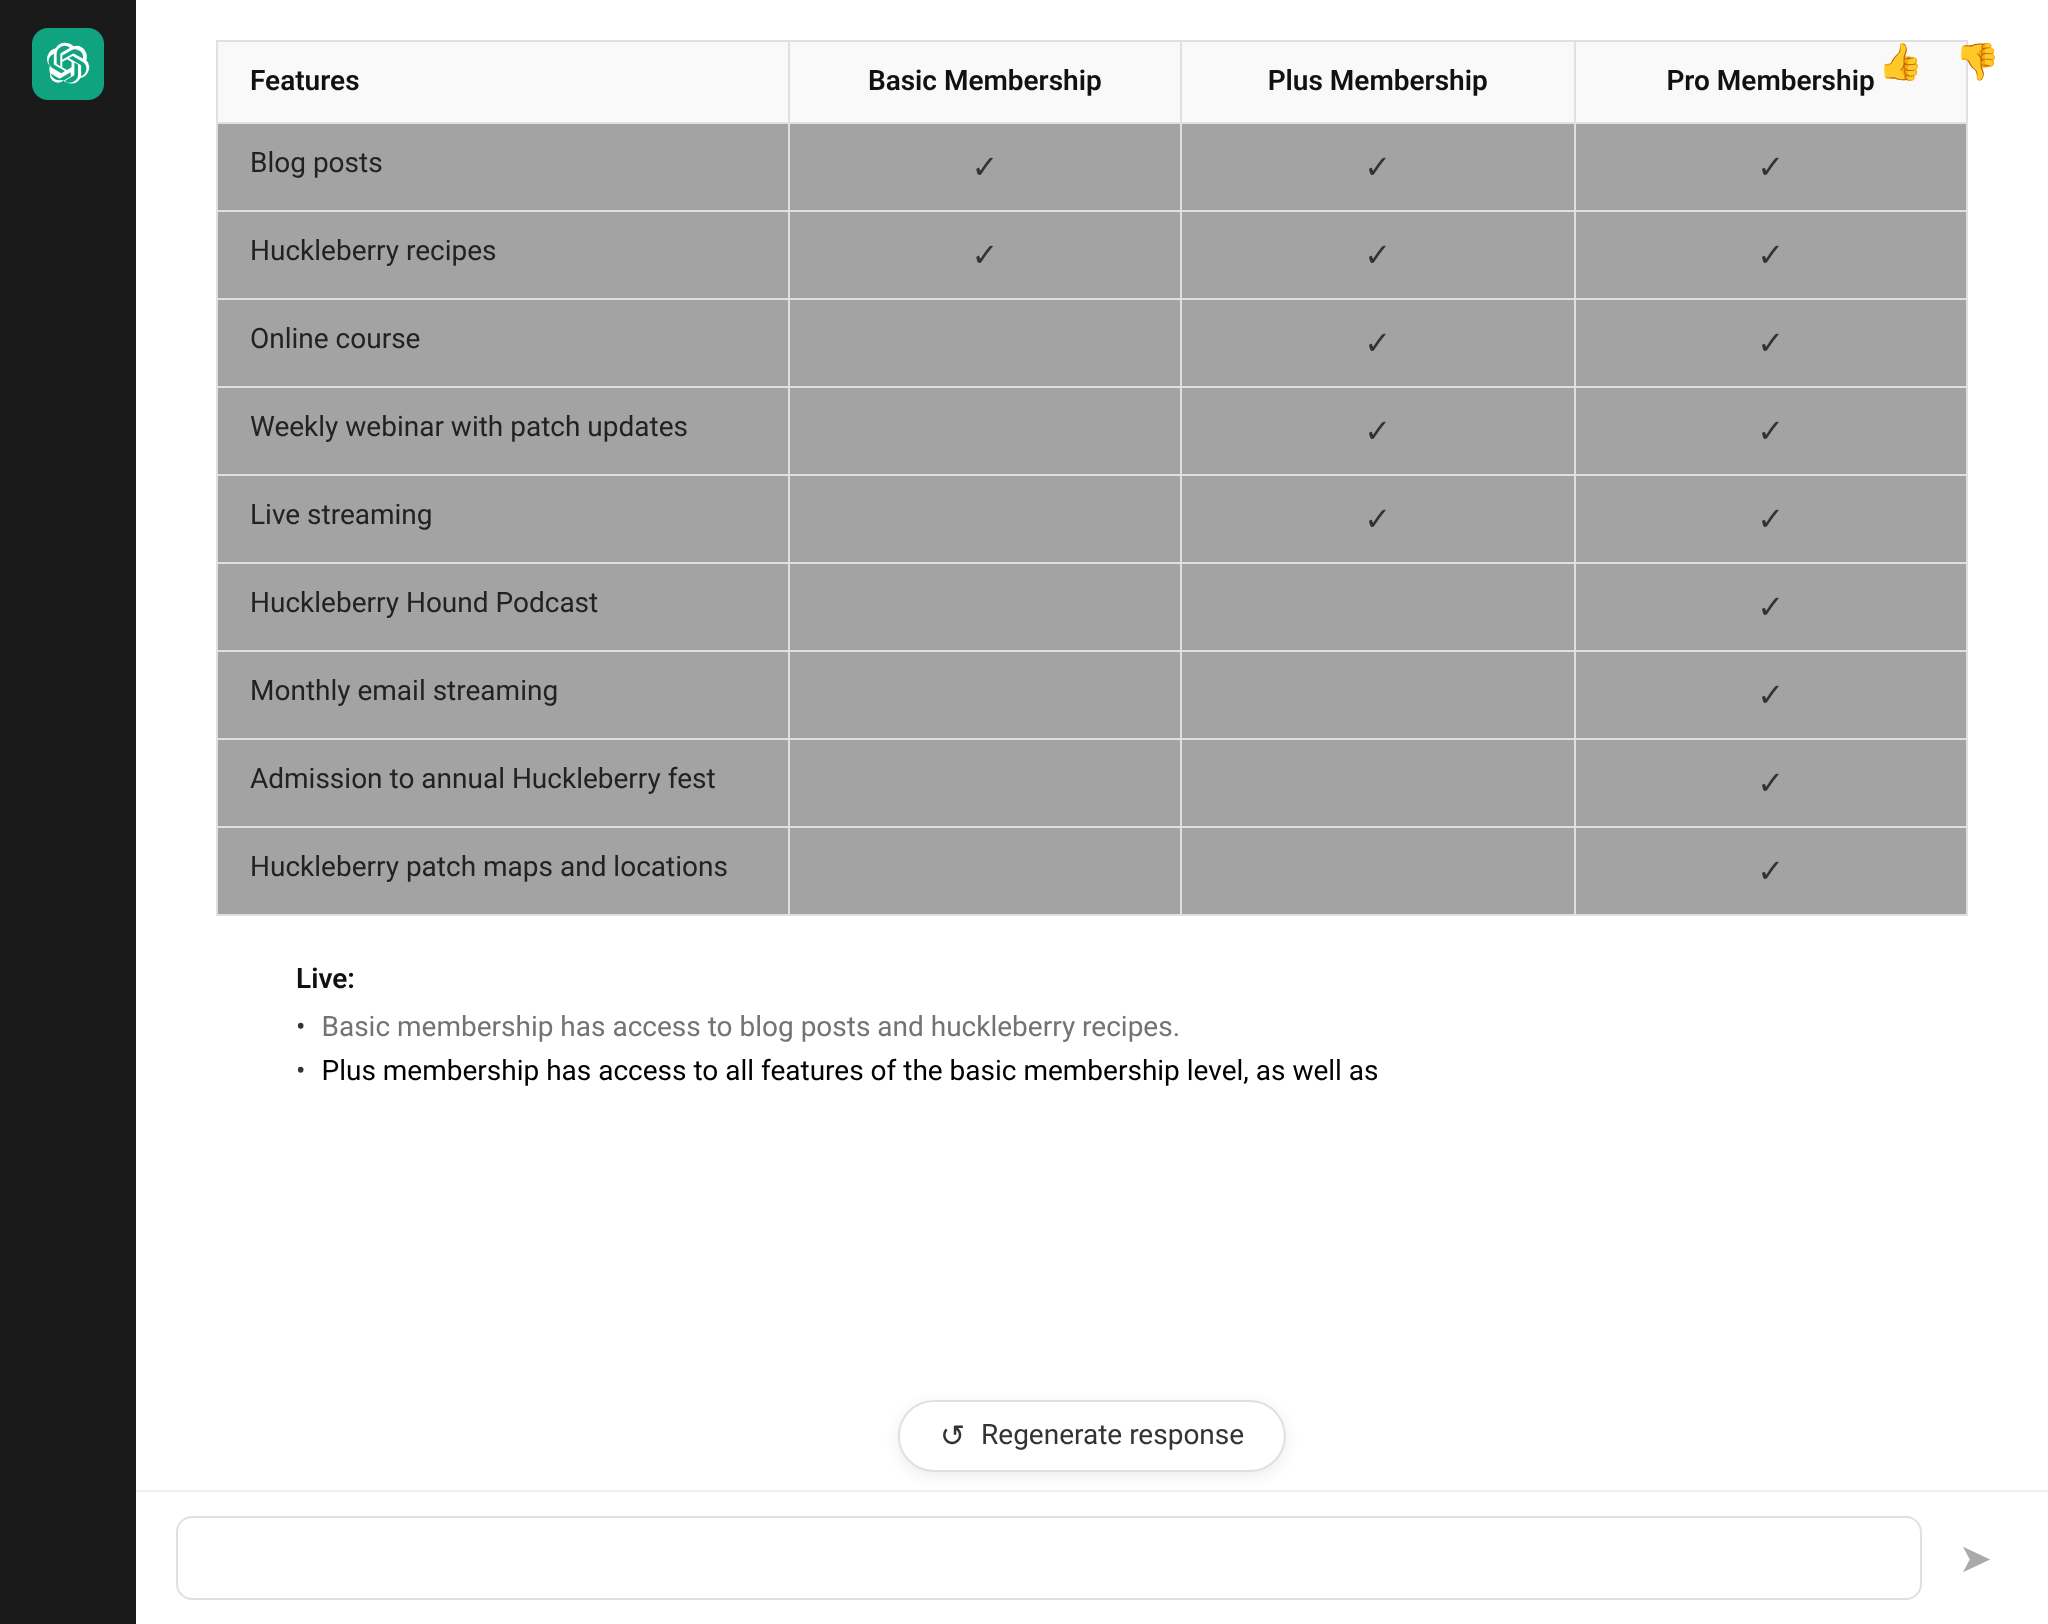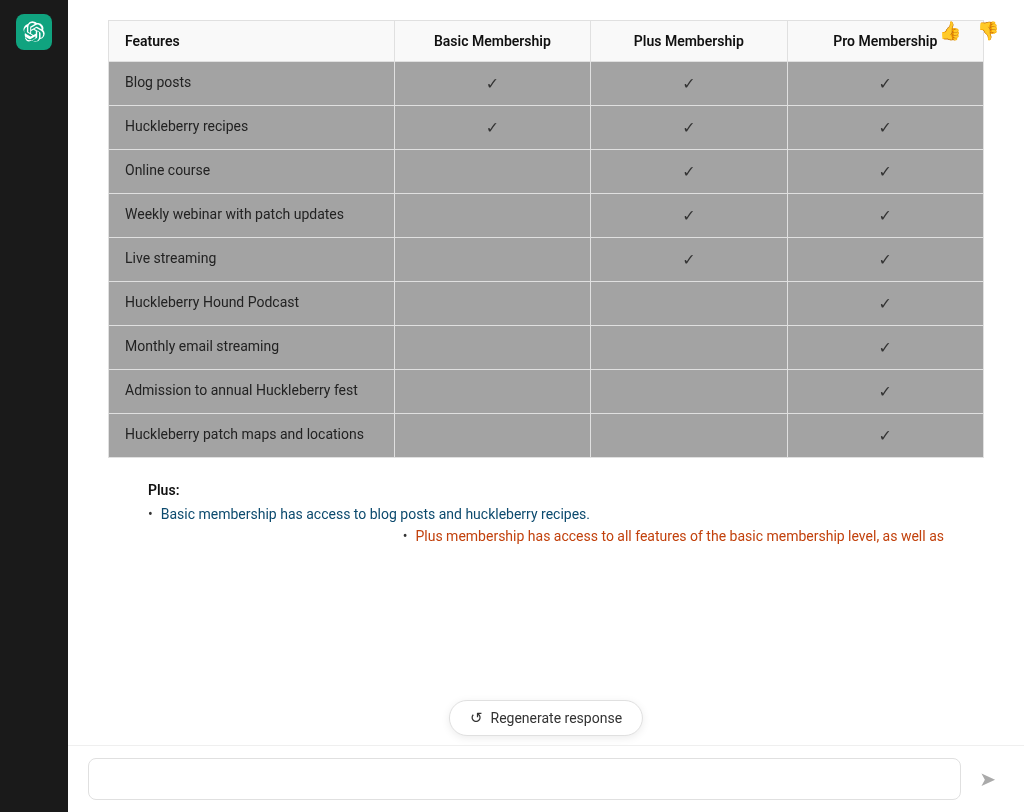--- a/index.html
+++ b/index.html
@@ -133,37 +133,36 @@
       margin-bottom: 8px;
     }
 
     .note-list {
       list-style: none;
       padding: 0;
     }
 
     .note-list li {
       font-size: 14px;
-      color: #0c4a6e;
+      color: #737373;
       margin-bottom: 6px;
       display: flex;
       align-items: flex-start;
       gap: 8px;
     }
 
     .note-list li::before {
       content: '•';
       color: #333;
       margin-top: 0;
       flex-shrink: 0;
     }
 
     .note-list li.faded {
-      color: #c2410c;
-      justify-content: flex-end;
+      color: #000000;
     }
 
     
     .regenerate-overlay {
       position: absolute;
       bottom: 76px;
       left: 50%;
       transform: translateX(-50%);
       background: white;
       border: 1px solid #e0e0e0;
@@ -296,21 +295,21 @@
             <tr>
               <td>Huckleberry patch maps and locations</td>
               <td style="text-align: center;"></td>
               <td style="text-align: center;"></td>
               <td style="text-align: center;"><span class="check">✓</span></td>
             </tr>
           </tbody>
       </table>
 
       <div class="note-section">
-        <div class="note-title">Plus:</div>
+        <div class="note-title">Live:</div>
         <ul class="note-list">
           <li>
             <span>Basic membership has access to blog posts and huckleberry recipes.</span>
           </li>
           <li class="faded">
             <span>Plus membership has access to all features of the basic membership level, as well as</span>
           </li>
         </ul>
       </div>
 

